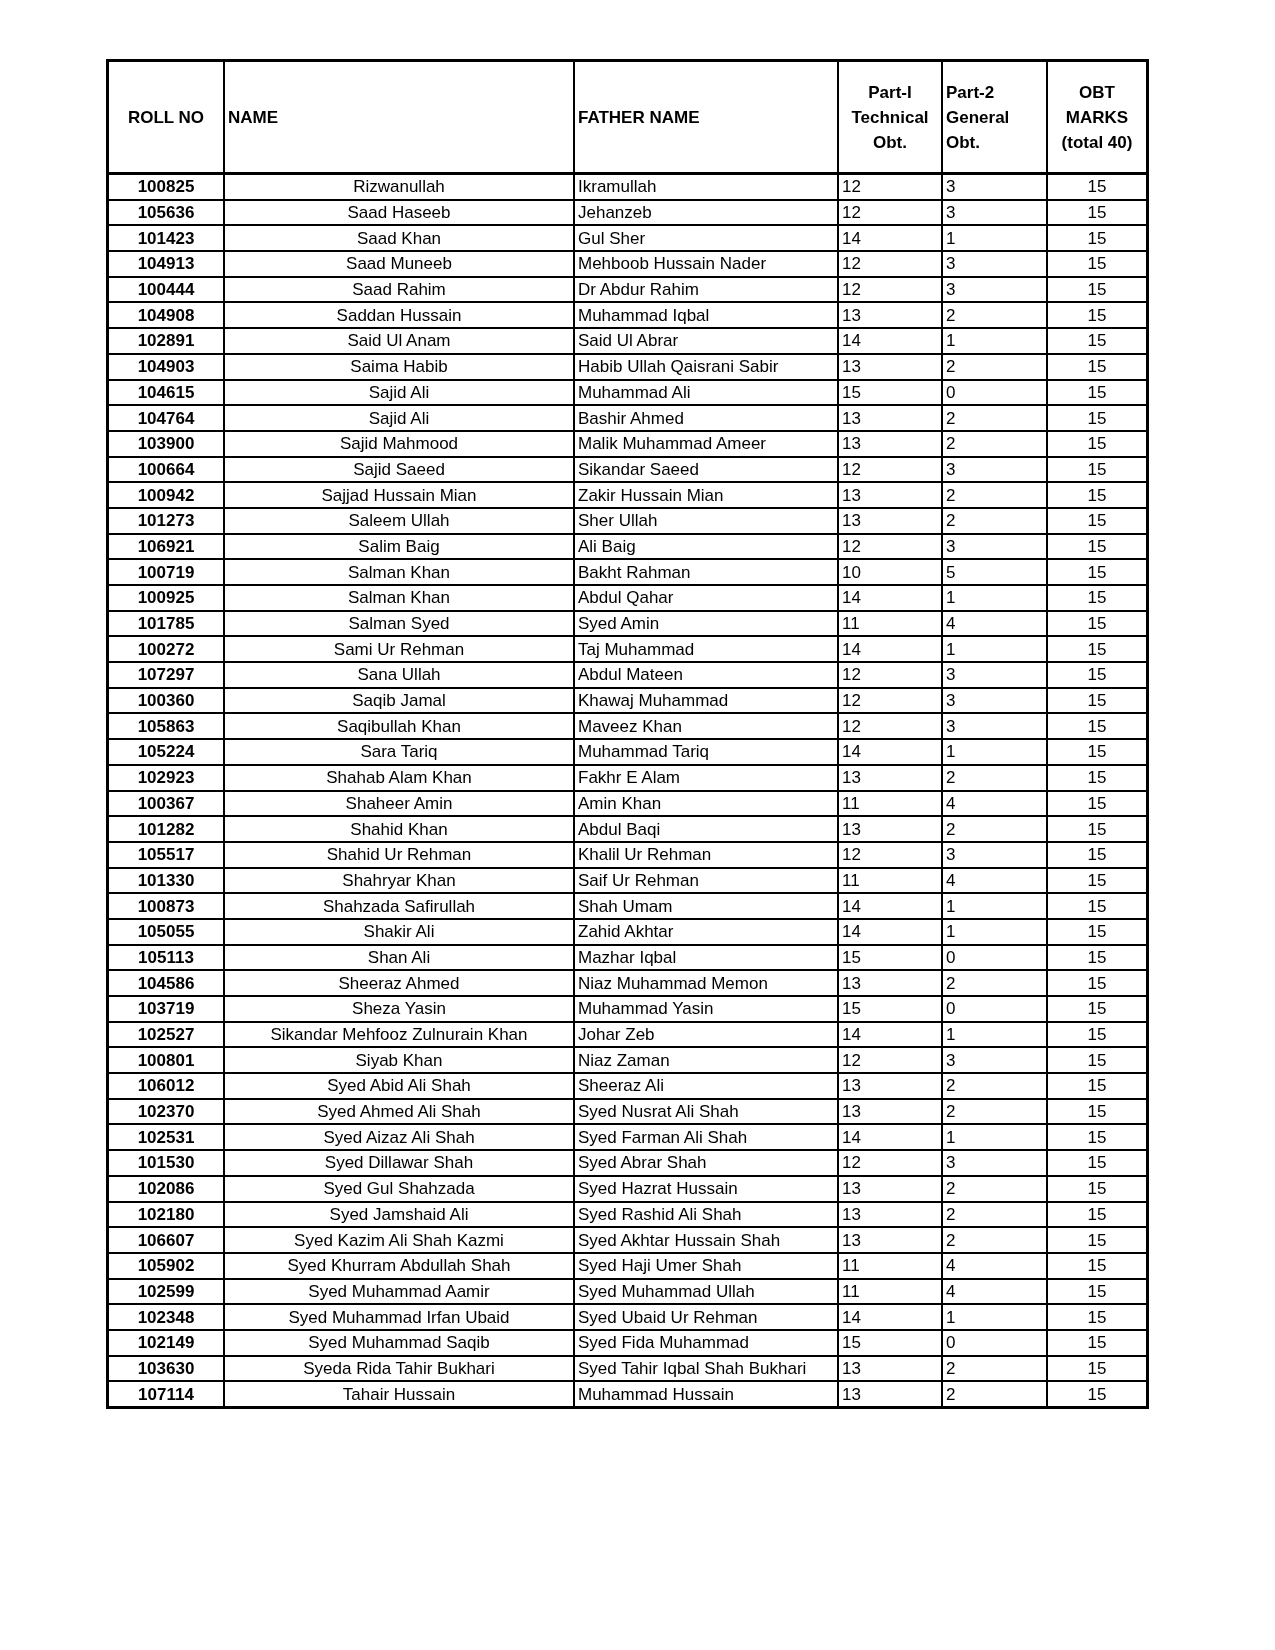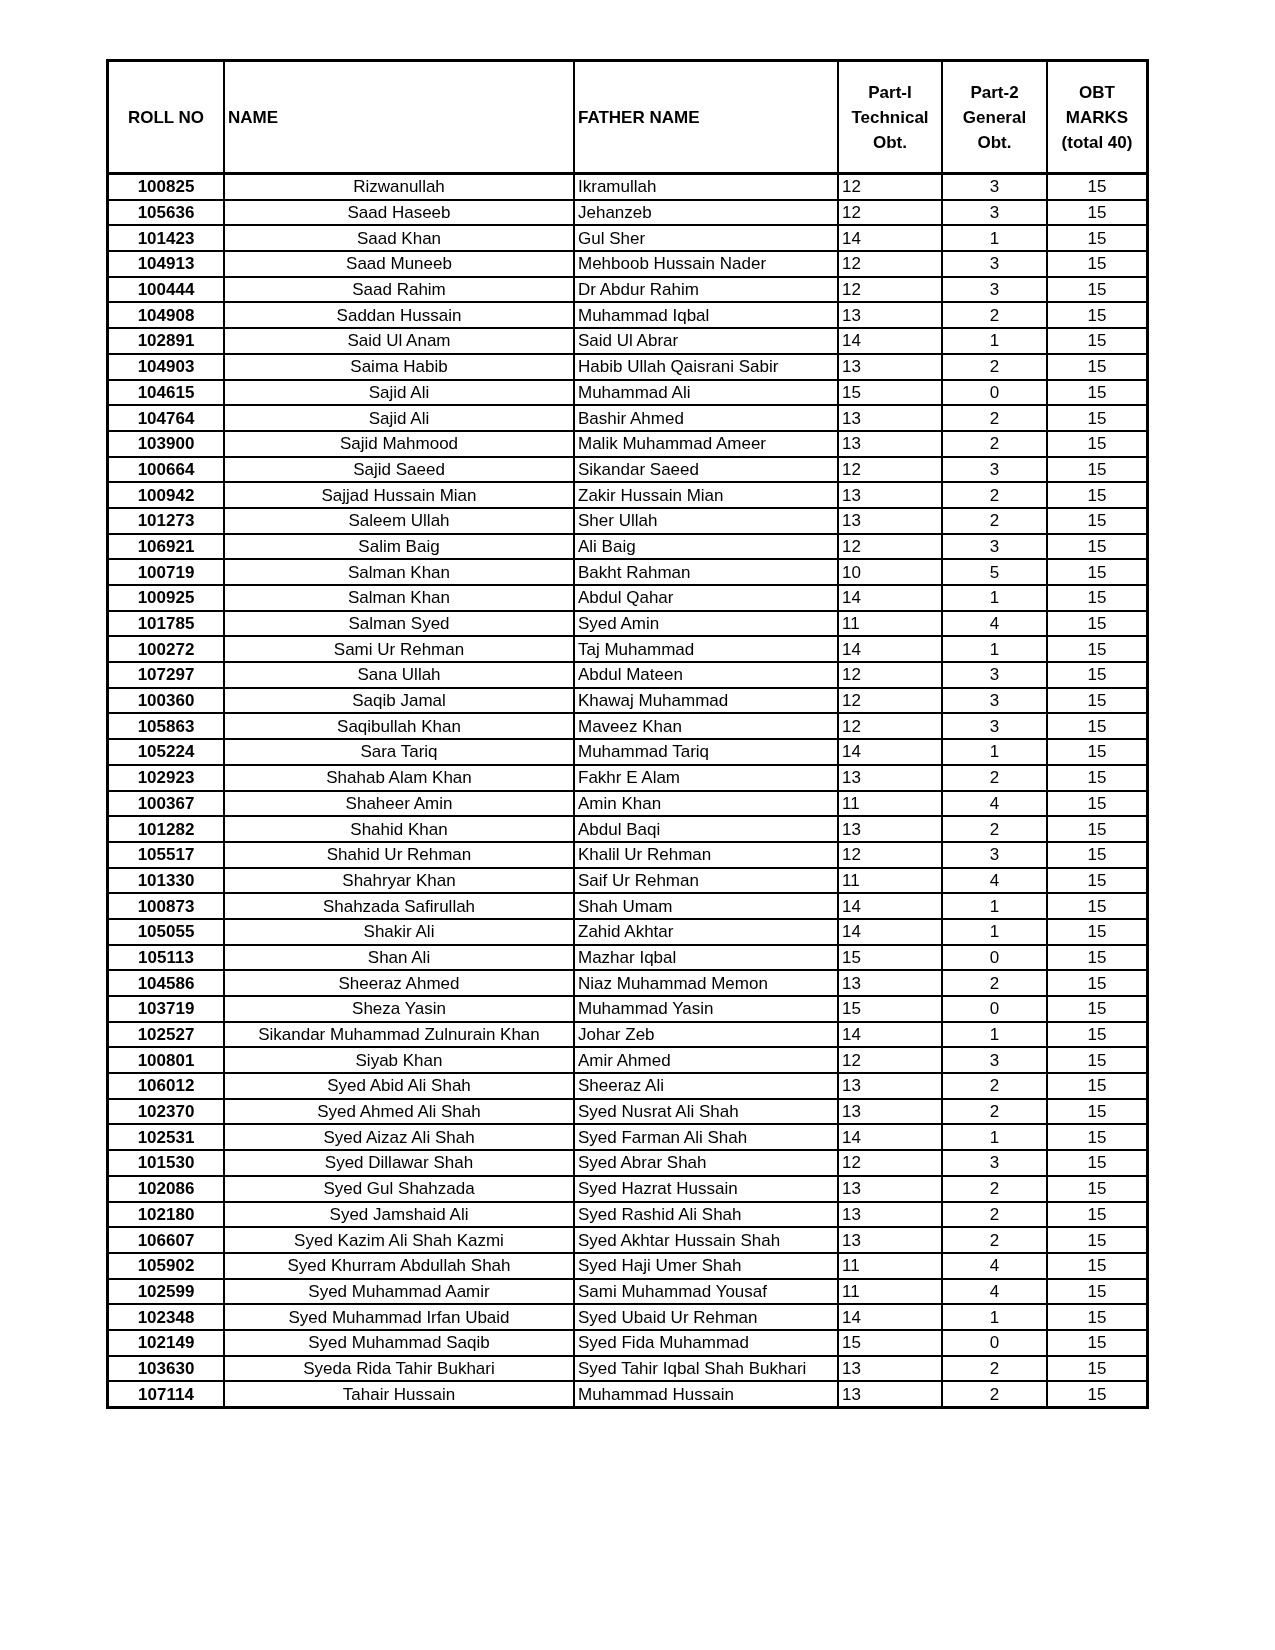--- a/index.html
+++ b/index.html
@@ -22,21 +22,21 @@
     height: 110px;
     font-weight: bold;
     line-height: 25px;
     border-bottom: 3px solid #000;
   }
   table.results td { height: 23.7px; line-height: 23px; }
   .c-roll { width: 108px; text-align: center; margin-top: 48px; }
   .c-name { width: 342px; text-align: center; }
   .c-father { width: 256px; text-align: left; }
   .c-p1 { width: 96px; }
-  .c-p2 { width: 97px; text-align: center; }
+  .c-p2 { width: 97px; text-align: left; }
   .c-obt { width: 92px; text-align: center; margin-top: 36px; }
   td.c-roll { font-weight: bold; }
   th.c-name, th.c-father { text-align: left; }
   .footer { position: absolute; top: 1664px; font-size: 22px; }
   .footer-left { left: 106px; }
   .footer-center { left: 528px; }
   .footer-right { left: 1066px; }
 </style>
 </head>
 <body>
@@ -325,30 +325,30 @@
         <tr>
           <td class="c-roll">103719</td>
           <td class="c-name">Sheza Yasin</td>
           <td class="c-father">Muhammad Yasin</td>
           <td class="c-p1">15</td>
           <td class="c-p2">0</td>
           <td class="c-obt">15</td>
         </tr>
         <tr>
           <td class="c-roll">102527</td>
-          <td class="c-name">Sikandar Muhammad Zulnurain Khan</td>
+          <td class="c-name">Sikandar Mehfooz Zulnurain Khan</td>
           <td class="c-father">Johar Zeb</td>
           <td class="c-p1">14</td>
           <td class="c-p2">1</td>
           <td class="c-obt">15</td>
         </tr>
         <tr>
           <td class="c-roll">100801</td>
           <td class="c-name">Siyab Khan</td>
-          <td class="c-father">Amir Ahmed</td>
+          <td class="c-father">Niaz Zaman</td>
           <td class="c-p1">12</td>
           <td class="c-p2">3</td>
           <td class="c-obt">15</td>
         </tr>
         <tr>
           <td class="c-roll">106012</td>
           <td class="c-name">Syed Abid Ali Shah</td>
           <td class="c-father">Sheeraz Ali</td>
           <td class="c-p1">13</td>
           <td class="c-p2">2</td>
@@ -406,21 +406,21 @@
           <td class="c-roll">105902</td>
           <td class="c-name">Syed Khurram Abdullah Shah</td>
           <td class="c-father">Syed Haji Umer Shah</td>
           <td class="c-p1">11</td>
           <td class="c-p2">4</td>
           <td class="c-obt">15</td>
         </tr>
         <tr>
           <td class="c-roll">102599</td>
           <td class="c-name">Syed Muhammad Aamir</td>
-          <td class="c-father">Sami Muhammad Yousaf</td>
+          <td class="c-father">Syed Muhammad Ullah</td>
           <td class="c-p1">11</td>
           <td class="c-p2">4</td>
           <td class="c-obt">15</td>
         </tr>
         <tr>
           <td class="c-roll">102348</td>
           <td class="c-name">Syed Muhammad Irfan Ubaid</td>
           <td class="c-father">Syed Ubaid Ur Rehman</td>
           <td class="c-p1">14</td>
           <td class="c-p2">1</td>

